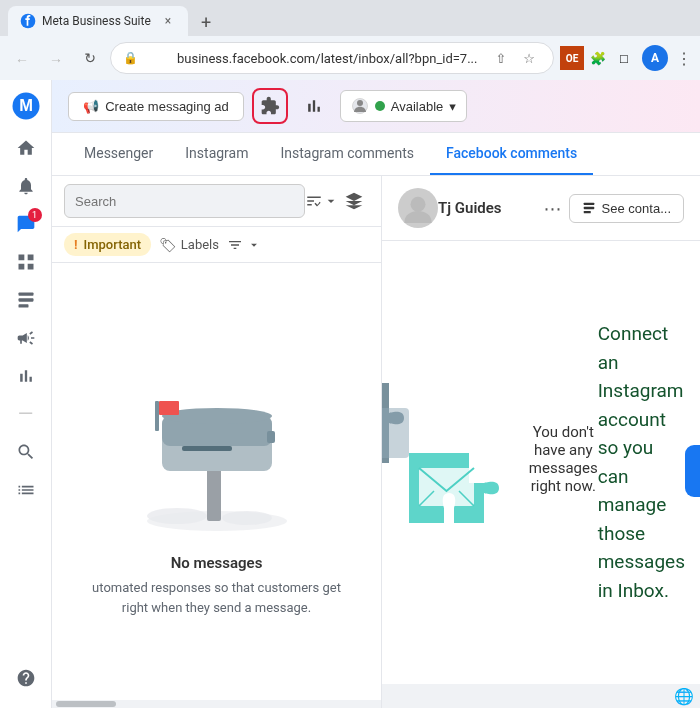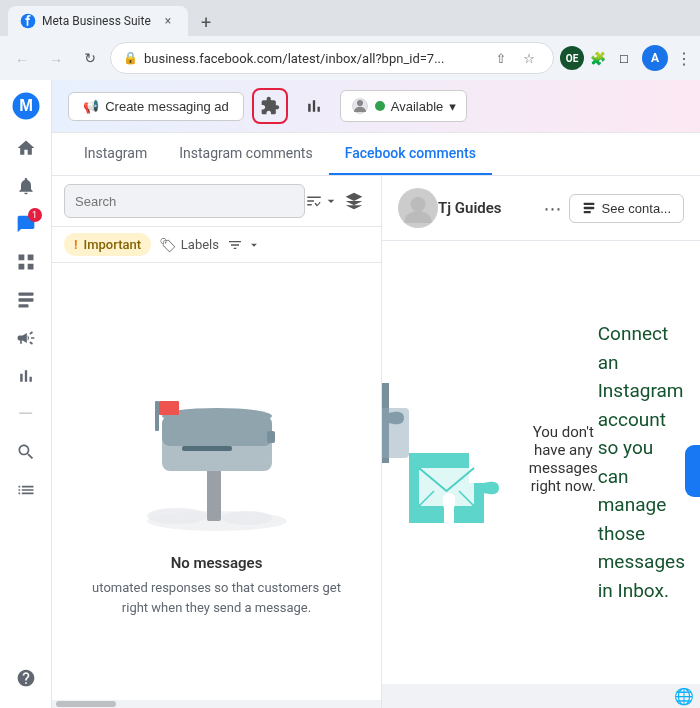--- a/index.html
+++ b/index.html
@@ -9,26 +9,26 @@
     .tab-favicon { width: 16px; height: 16px; }
     .tab-title { font-size: 12px; color: #333; flex: 1; white-space: nowrap; overflow: hidden; text-overflow: ellipsis; }
     .tab-close { font-size: 12px; color: #666; cursor: pointer; width: 16px; height: 16px; display: flex; align-items: center; justify-content: center; border-radius: 50%; }
     .new-tab { display: flex; align-items: center; justify-content: center; width: 28px; height: 28px; margin-left: 4px; border-radius: 50%; color: #555; font-size: 18px; cursor: pointer; }
     
     .nav-bar { display: flex; align-items: center; background: #f0f4f9; padding: 6px 8px; gap: 6px; height: 44px; }
     .nav-btn { width: 28px; height: 28px; display: flex; align-items: center; justify-content: center; border-radius: 50%; color: #555; cursor: pointer; font-size: 14px; border: none; background: transparent; }
     .nav-btn.disabled { color: #bbb; cursor: default; }
     .address-bar { flex: 1; display: flex; align-items: center; background: #fff; border-radius: 20px; padding: 4px 12px; gap: 6px; height: 32px; border: 1px solid #dadce0; }
     .lock-icon { color: #555; font-size: 12px; }
-    .address-text { font-size: 13px; color: #333; flex: 1; }
+    .address-text { font-size: 13px; color: #333; flex: 1; margin-left: 33px; }
     .address-actions { display: flex; gap: 4px; align-items: center; }
     .addr-btn { width: 24px; height: 24px; display: flex; align-items: center; justify-content: center; border-radius: 50%; color: #666; font-size: 13px; cursor: pointer; }
     .ext-icons { display: flex; align-items: center; gap: 2px; }
     .ext-icon { width: 24px; height: 24px; display: flex; align-items: center; justify-content: center; border-radius: 4px; font-size: 13px; cursor: pointer; }
-    .ext-or { background: #14532d; color: white; font-size: 10px; font-weight: bold; border-radius: 12px; }
+    .ext-or { background: #c2410c; color: white; font-size: 10px; font-weight: bold; border-radius: 0; }
     .ext-puzzle { color: #555; }
     .profile-btn { width: 26px; height: 26px; background: #1a73e8; border-radius: 50%; display: flex; align-items: center; justify-content: center; color: white; font-size: 12px; font-weight: bold; cursor: pointer; }
     .menu-btn { color: #555; font-size: 16px; cursor: pointer; margin-left: 2px; }
 
     
     .app-container { display: flex; height: calc(708px - 80px); width: 100%; }
 
     
     .sidebar-narrow { width: 52px; background: #fff; display: flex; flex-direction: column; align-items: center; padding: 8px 0; border-right: 1px solid #e4e6eb; gap: 2px; overflow: hidden; }
     .sidebar-logo { width: 36px; height: 36px; display: flex; align-items: center; justify-content: center; margin-bottom: 4px; }
@@ -228,20 +228,21 @@
               <path d="M4 20c0-4 3.58-7 8-7s8 3 8 7" fill="#888"></path>
             </svg>
           <span class="available-dot"></span>
           <span>Available</span>
           <span>▾</span>
         </button>
       </div>
     </div>
 
     <div class="tab-nav">
+      <div class="tab-nav-item">Messenger</div>
       <div class="tab-nav-item">Instagram</div>
       <div class="tab-nav-item">Instagram comments</div>
       <div class="tab-nav-item active">Facebook comments</div>
     </div>
 
     <div class="content-area">
 
       <div class="left-panel">
         <div class="panel-toolbar">
           <input class="search-box" type="text" placeholder="Search" style="">

